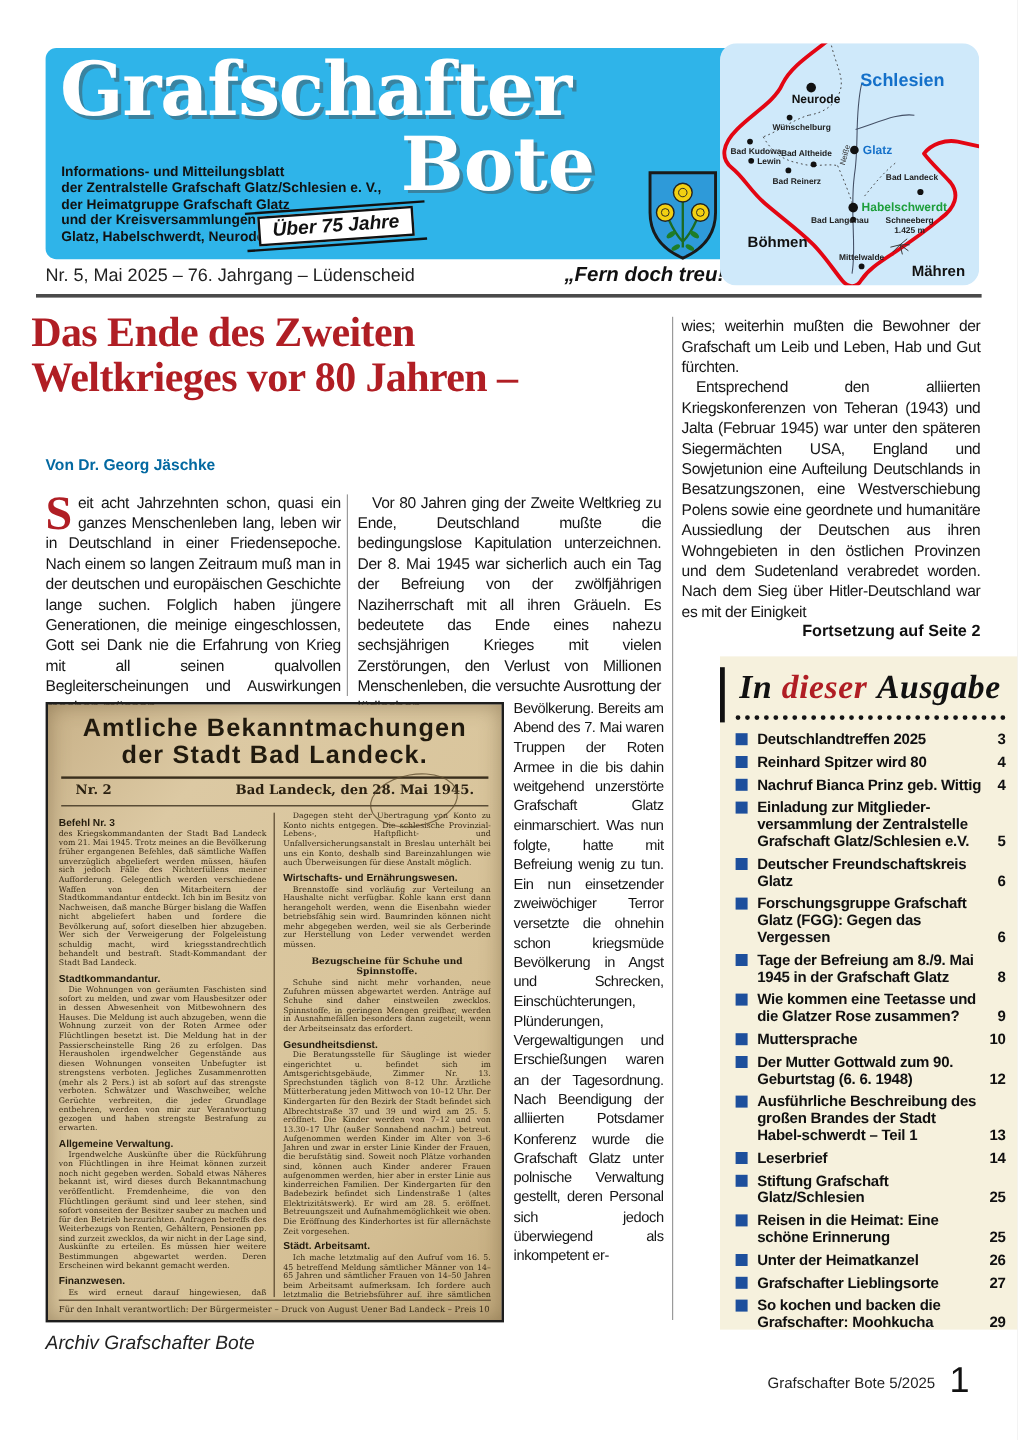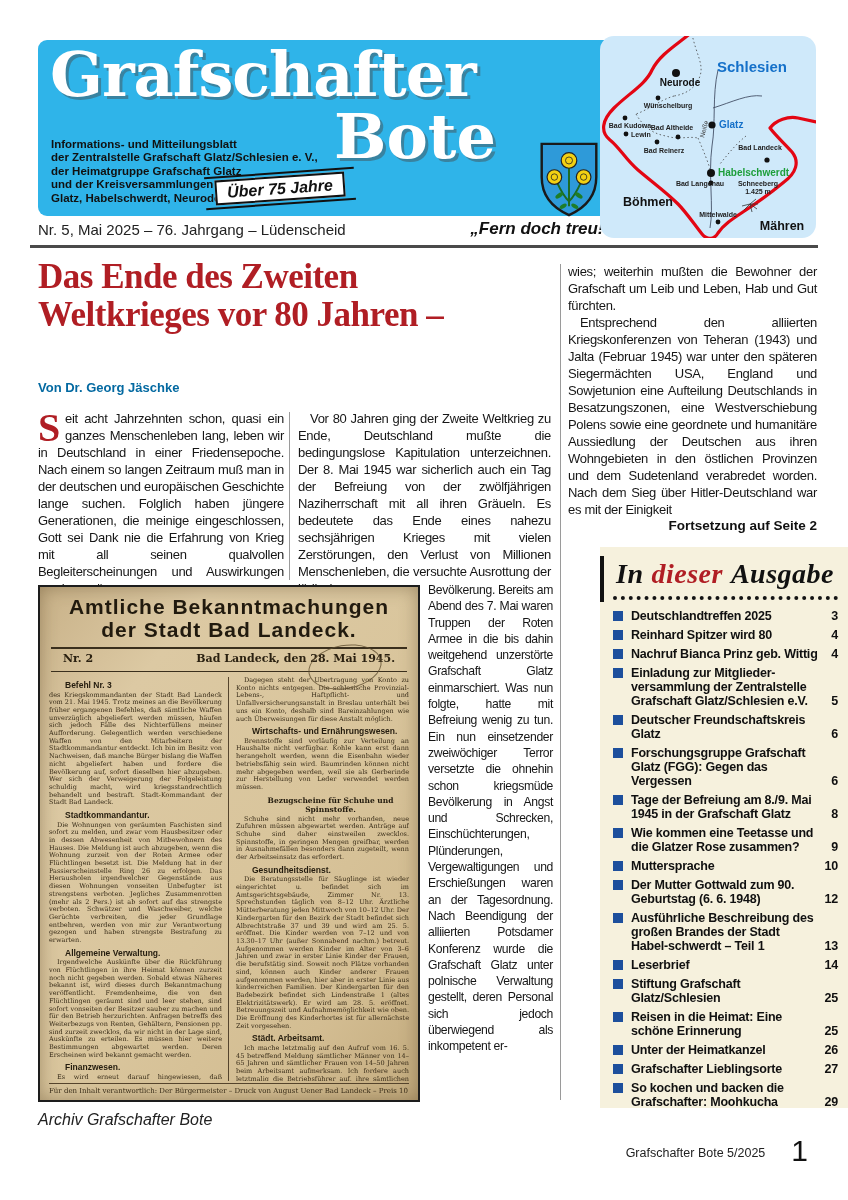--- a/index.html
+++ b/index.html
@@ -28,21 +28,21 @@
   .map-town{font:700 7px "Liberation Sans",sans-serif;fill:#222;}
   .map-big{font:700 12.5px "Liberation Sans",sans-serif;fill:#111;}
 
   
   .issue-line{position:absolute;left:38px;top:221px;font:500 15px/1.2 "Liberation Sans",sans-serif;color:#222;}
   .motto{position:absolute;left:448px;top:219px;width:164px;text-align:right;
          font:700 italic 17px/1.2 "Liberation Sans",sans-serif;color:#111;}
   .top-rule{position:absolute;left:30px;top:245px;width:788px;height:3px;background:#4a4a4a;}
 
   
-  .headline-red{position:absolute;left:38px;top:258px;width:520px;font:700 35px/38px "Liberation Serif",serif;
+  .headline-red{position:absolute;left:26px;top:258px;width:520px;font:700 35px/38px "Liberation Serif",serif;
                 color:#b01e24;white-space:pre-line;letter-spacing:-0.5px;}
   .headline-black{position:absolute;left:38px;top:340px;width:520px;font:700 27px/30px "Liberation Serif",serif;
                   color:#151515;letter-spacing:-0.3px;}
   .byline{position:absolute;left:38px;top:380px;font:700 13px/1.2 "Liberation Sans",sans-serif;color:#0369a1;}
   .bodytxt{font:400 13px/17px "Liberation Sans",sans-serif;letter-spacing:-0.3px;color:#161616;
            text-align:justify;}
   .col1{position:absolute;left:38px;top:410px;width:246px;}
   .col2{position:absolute;left:298px;top:410px;width:253px;text-indent:12px;}
   .col2side{position:absolute;left:428px;top:582px;width:125px;font-size:12.2px;line-height:16.3px;
             letter-spacing:-0.35px;}
@@ -64,21 +64,21 @@
   .scan-rule{height:2px;background:#3a2f1d;margin:6px 2px 0 2px;}
   .scan-rule.thin{height:1px;margin-top:3px;}
   .scan-dateline{display:flex;justify-content:space-between;padding:3px 14px 2px 14px;
                  font:700 11px/14px "DejaVu Serif",serif;color:#2a2010;}
   .scan-circle{position:absolute;right:36px;top:58px;width:74px;height:44px;border:1.4px solid rgba(95,78,48,.8);
                border-radius:50%;transform:rotate(-10deg);}
   .scan-cols{display:flex;margin-top:5px;height:404px;overflow:hidden;}
   .scol{width:50%;font:400 6.5px/7.7px "DejaVu Serif",serif;color:#362a16;text-align:justify;}
   .scol.left{padding-right:6px;border-right:1px solid #55442c;}
   .scol.right{padding-left:7px;}
-  .scol h4{margin:4px 0 1px 16px;font:700 8.5px/9.5px "Liberation Sans",sans-serif;color:#241c0e;}
+  .scol h4{margin:4px 0 1px 0;font:700 8.5px/9.5px "Liberation Sans",sans-serif;color:#241c0e;}
   .scol h4.center{text-align:center;font-family:"DejaVu Serif",serif;font-size:7.5px;}
   .scol p{margin:0 0 2px 0;text-indent:8px;}
   .scol p.noindent{text-indent:0;}
   .scan-imprint{position:absolute;left:9px;right:9px;bottom:4px;border-top:1px solid #55442c;
                 font:400 7px/10px "DejaVu Serif",serif;text-align:center;white-space:nowrap;overflow:hidden;
                 color:#362a16;padding-top:2px;}
   .caption{position:absolute;left:38px;top:1110px;font:italic 400 16px/1.2 "Liberation Sans",sans-serif;color:#222;}
 
   
   .toc{position:absolute;left:600px;top:547px;width:250px;height:561px;background:#f6f1dd;
@@ -90,21 +90,21 @@
   .toc-dots{border-bottom:4px dotted #141414;margin:5px 0 9px 0;}
   .toc-list{list-style:none;margin:0;padding:0;display:flex;flex-direction:column;gap:5px;}
   .toc-item{display:flex;gap:8px;font:700 12.5px/14px "Liberation Sans",sans-serif;color:#101010;
             letter-spacing:-0.2px;}
   .toc-bullet{flex:none;width:10px;height:10px;background:#1d4f9c;margin-top:2px;}
   .toc-label{flex:1;}
   .toc-page{align-self:flex-end;}
 
   
   .footer{position:absolute;left:540px;top:1136px;width:268px;display:flex;justify-content:flex-end;
-          align-items:flex-end;gap:26px;}
+          align-items:flex-end;gap:12px;}
   .footer-issue{font:400 12.5px/1.2 "Liberation Sans",sans-serif;color:#222;padding-bottom:5px;}
   .footer-page{font:400 30px/1 "Liberation Sans",sans-serif;color:#111;}
 </style>
 </head>
 <body>
 
 <div class="page">
 
   <div class="mast">
     <div class="mast-title1">Grafschafter</div>

